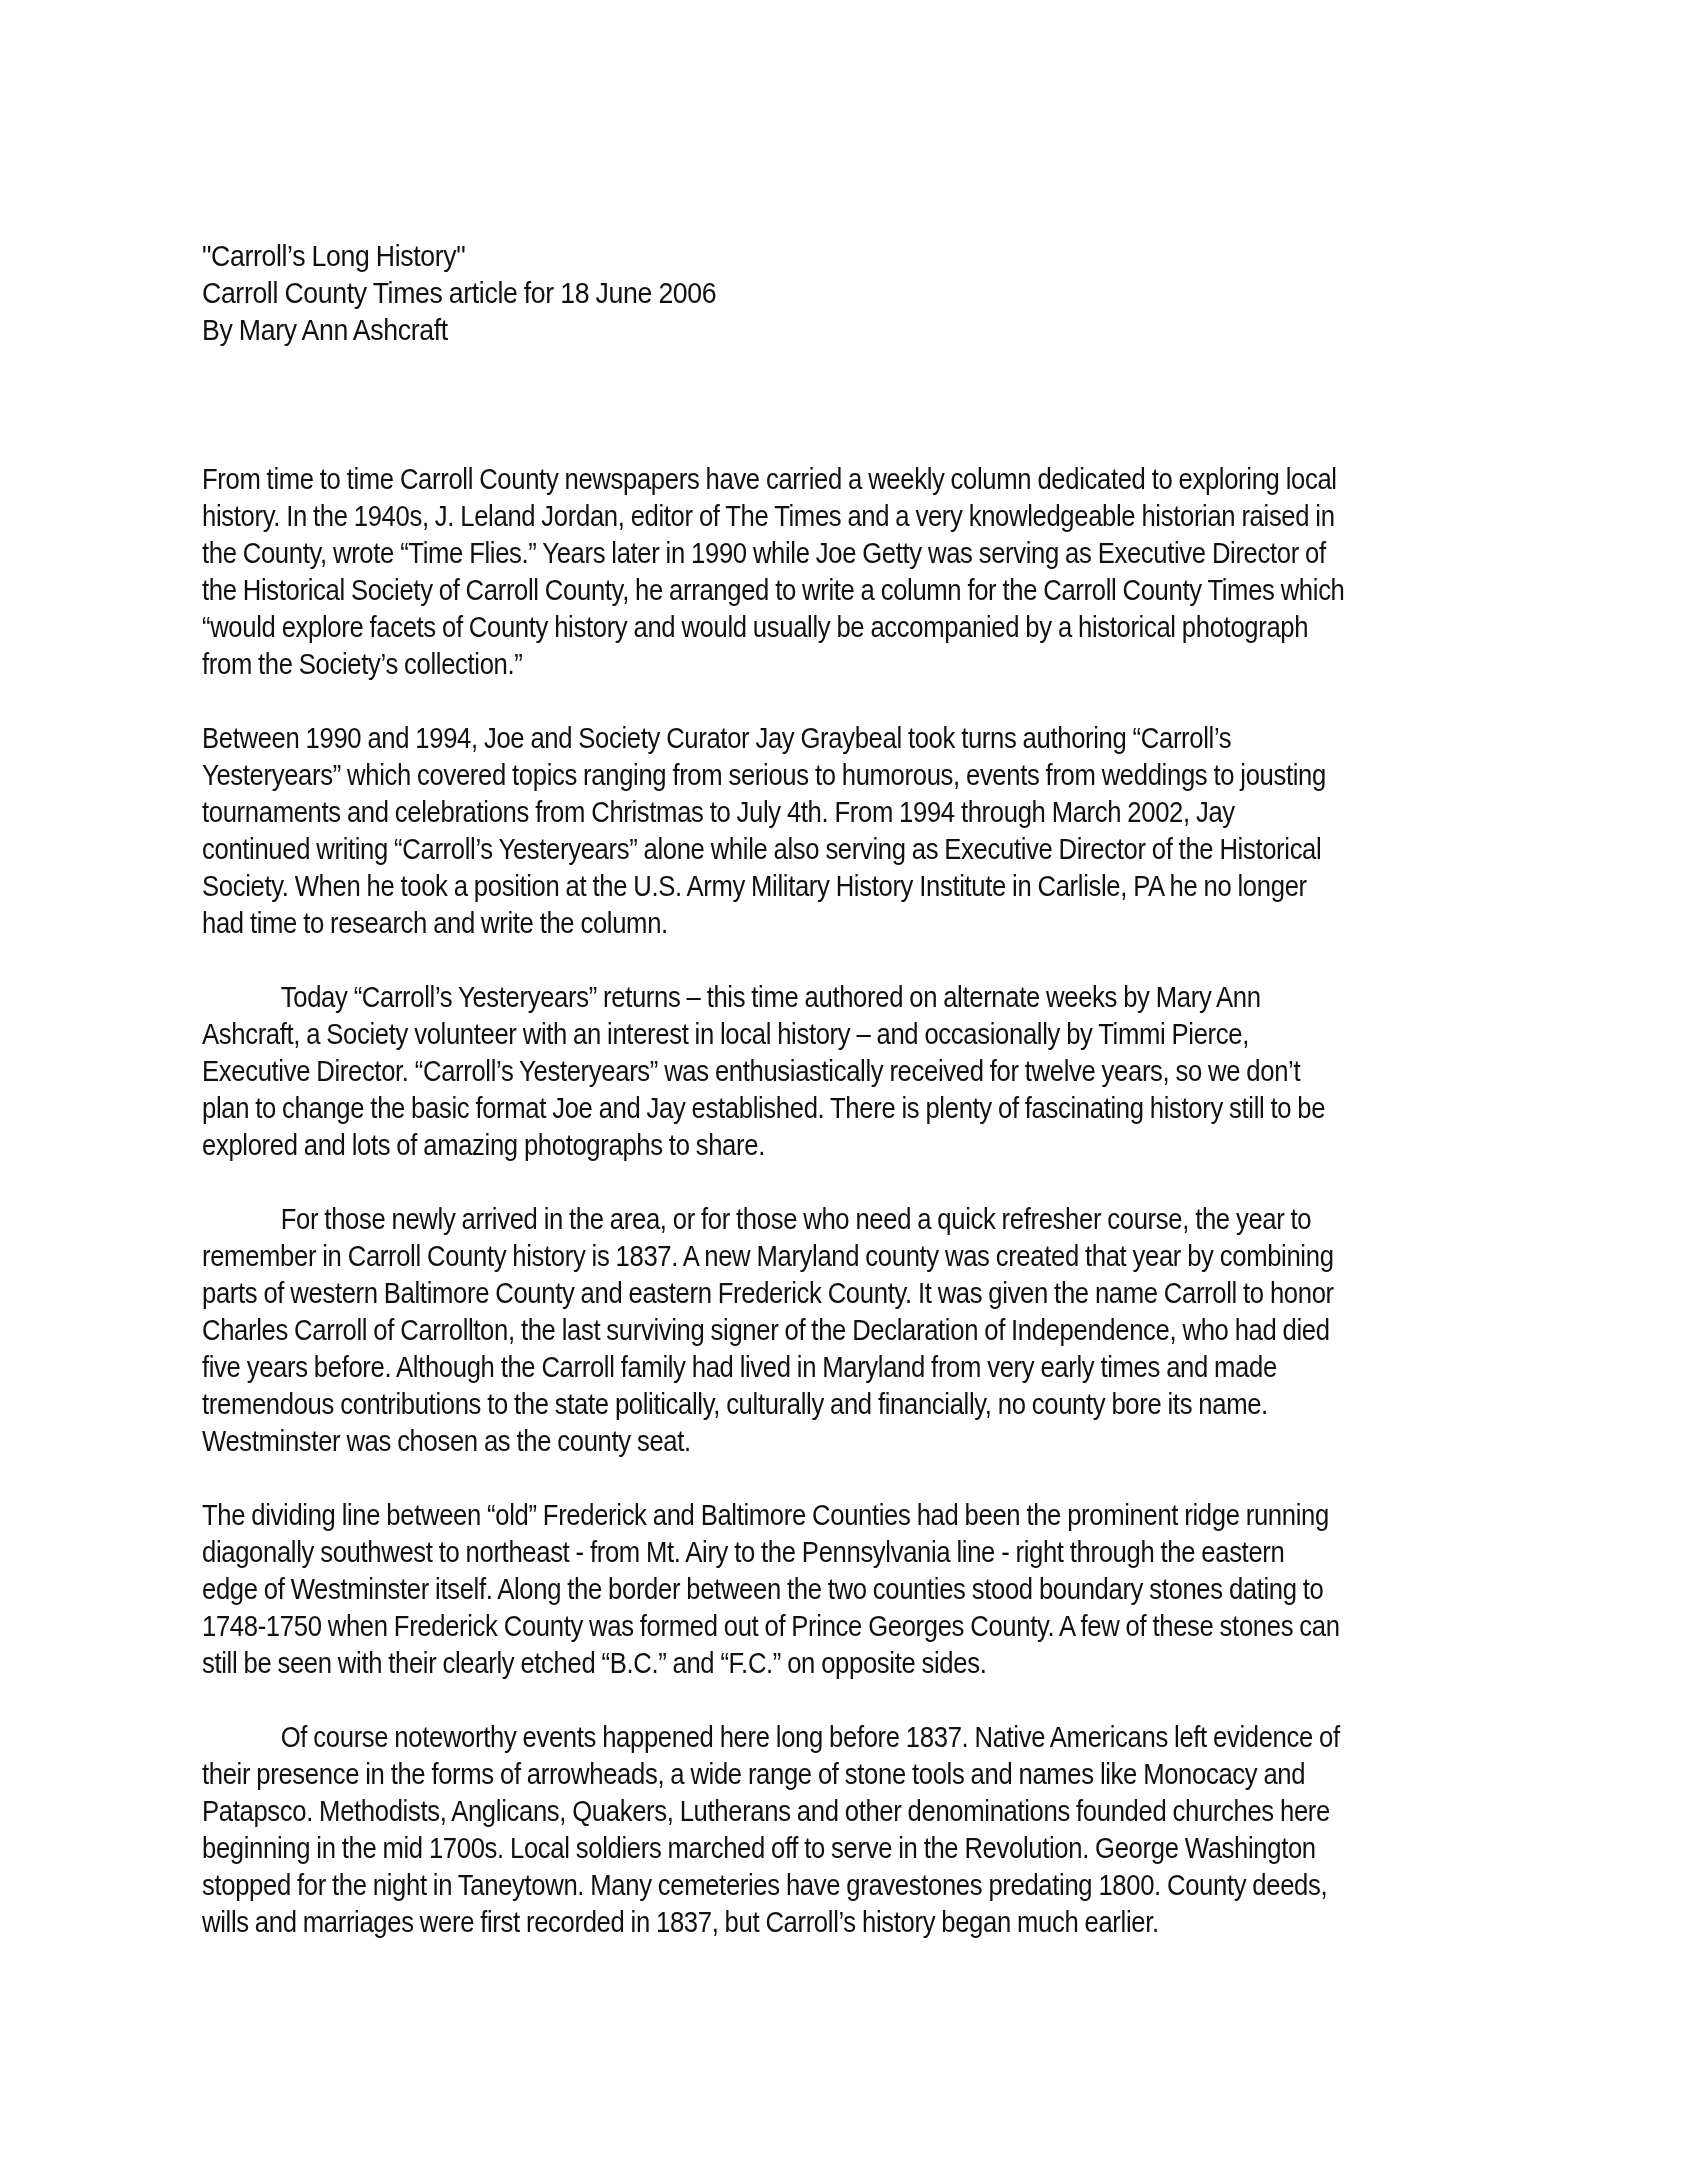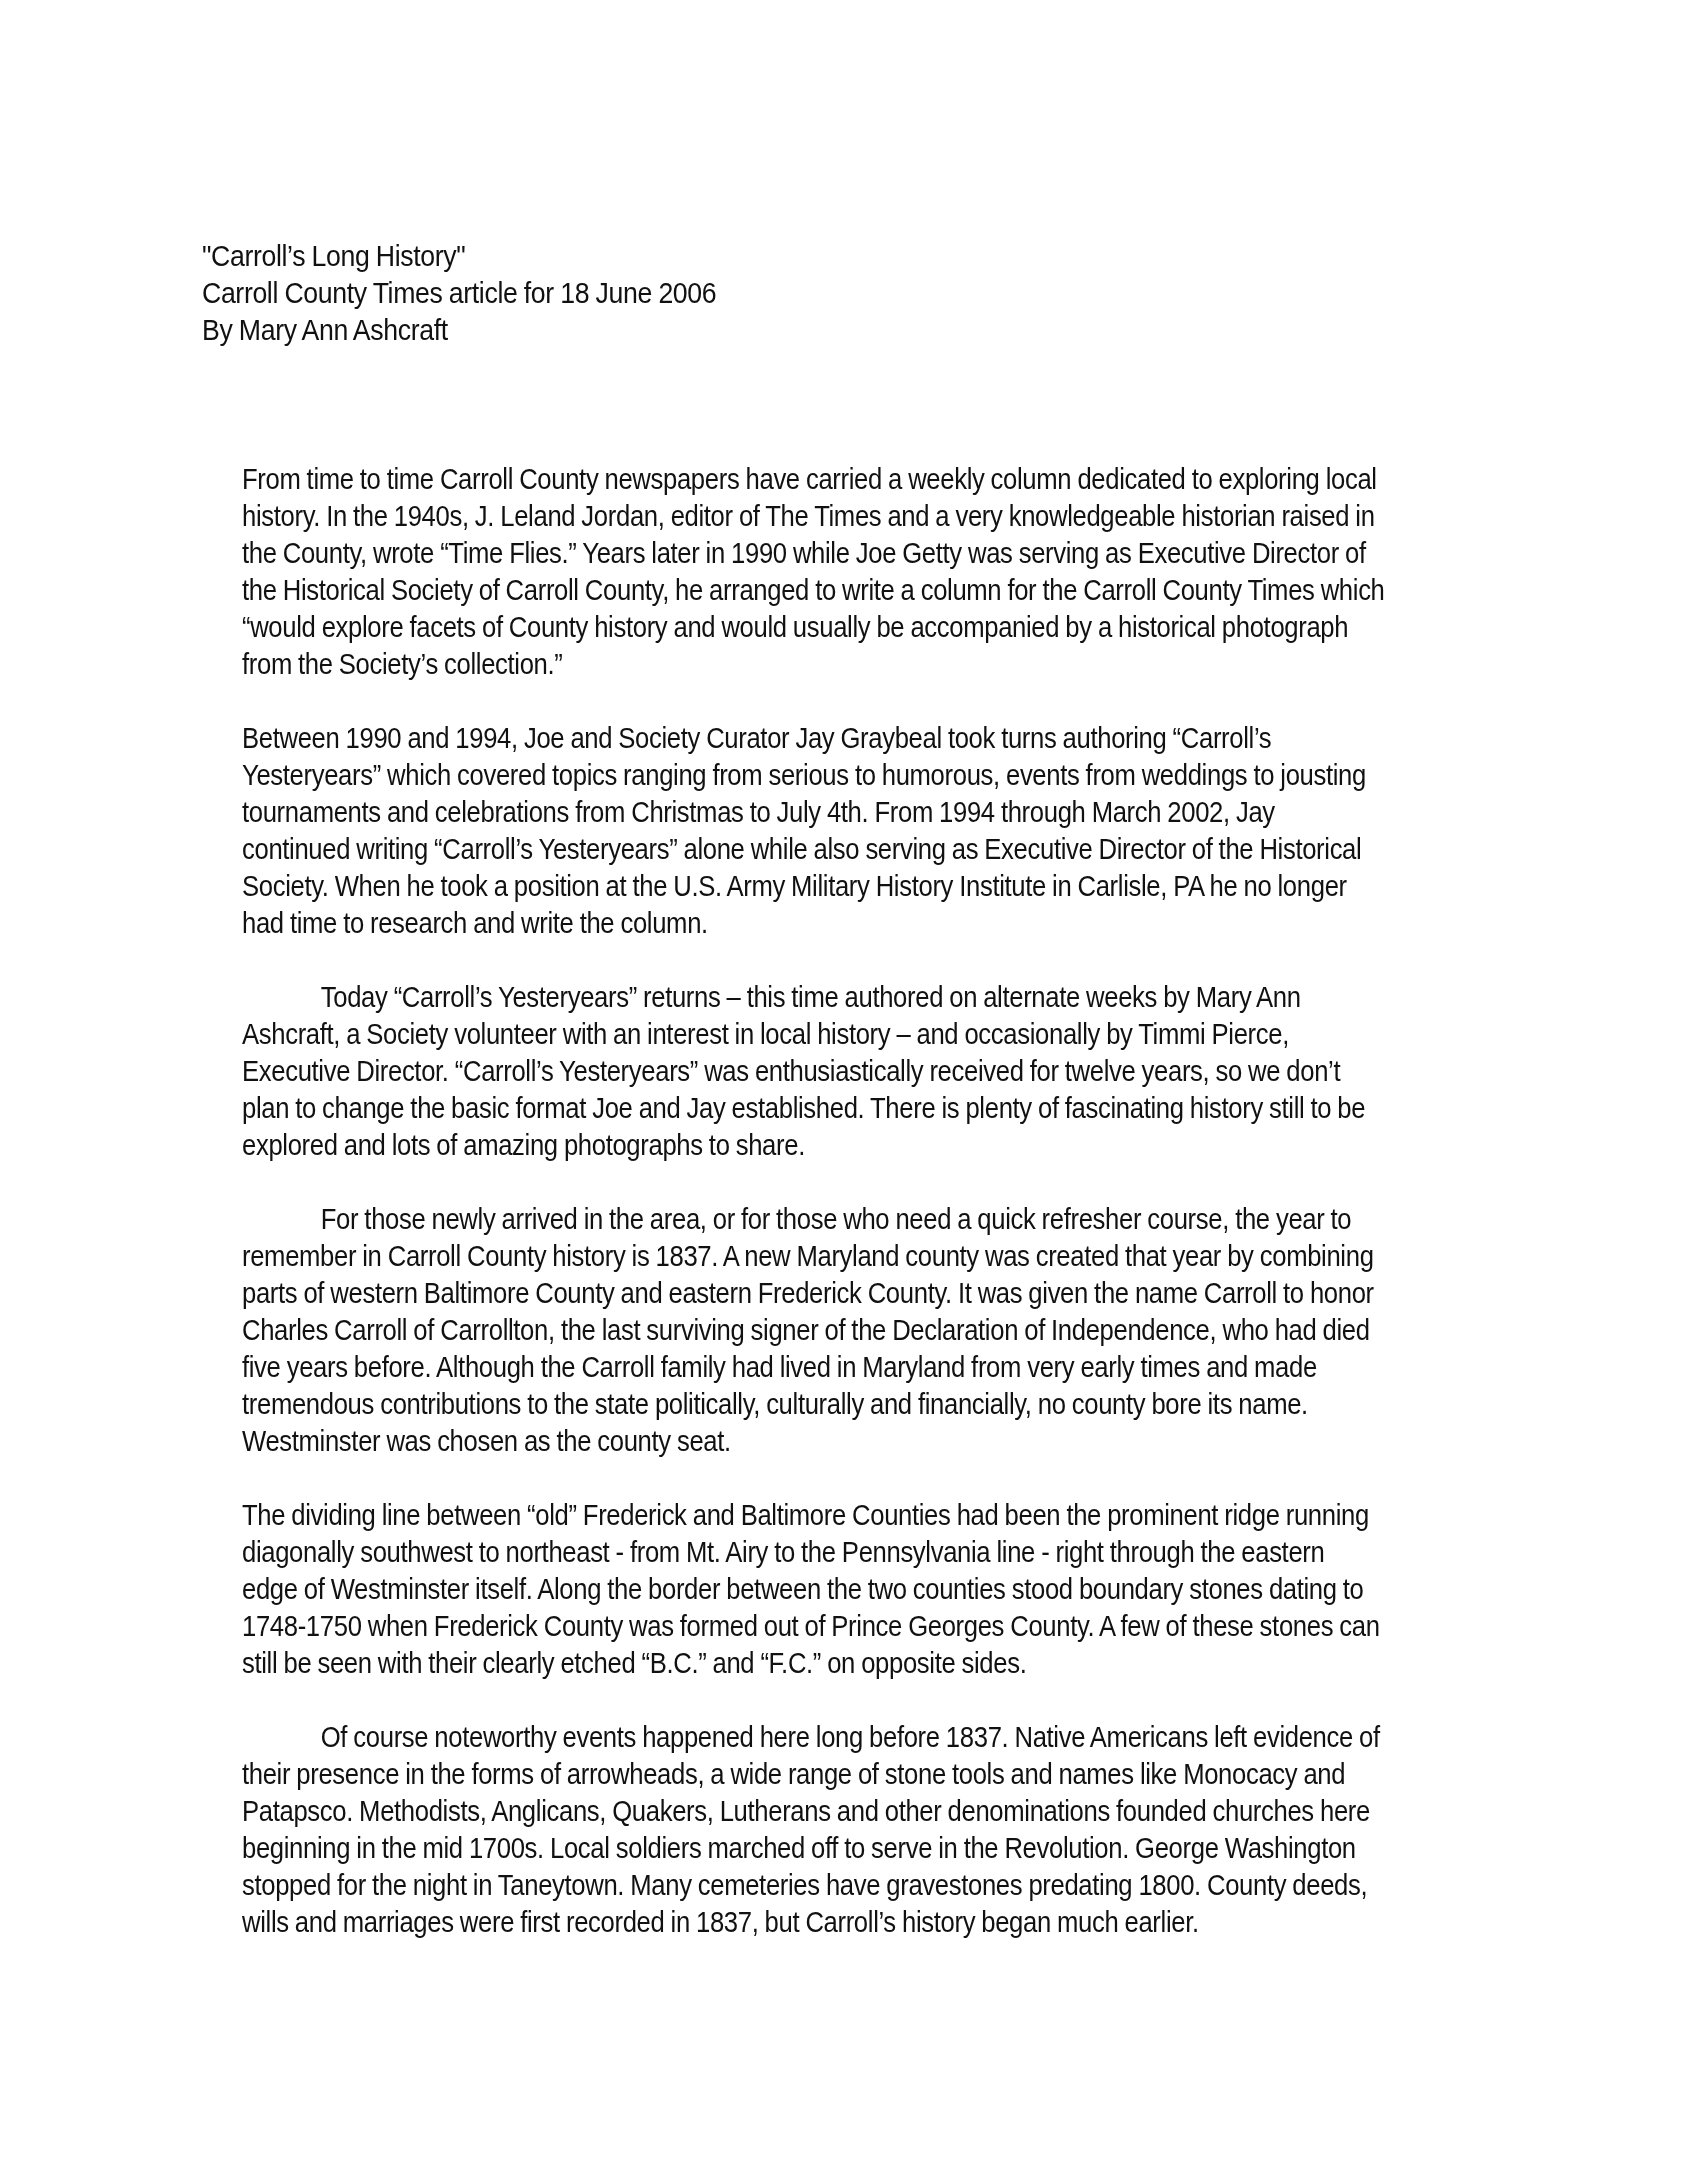--- a/index.html
+++ b/index.html
@@ -42,21 +42,20 @@
       transform-origin: left center;
       letter-spacing: -0.4px;
       word-spacing: -0.7px;
     }
     .header .line {
       transform: scaleX(0.92);
     }
     .para {
       display: block;
       margin-bottom: 37px;
-      margin-left: 40px;
     }
     .para .line {
       transform: scaleX(0.885);
     }
     .para.indent .line:first-child {
       padding-left: 89px;
     }
   </style>
 </head>
 <body>

